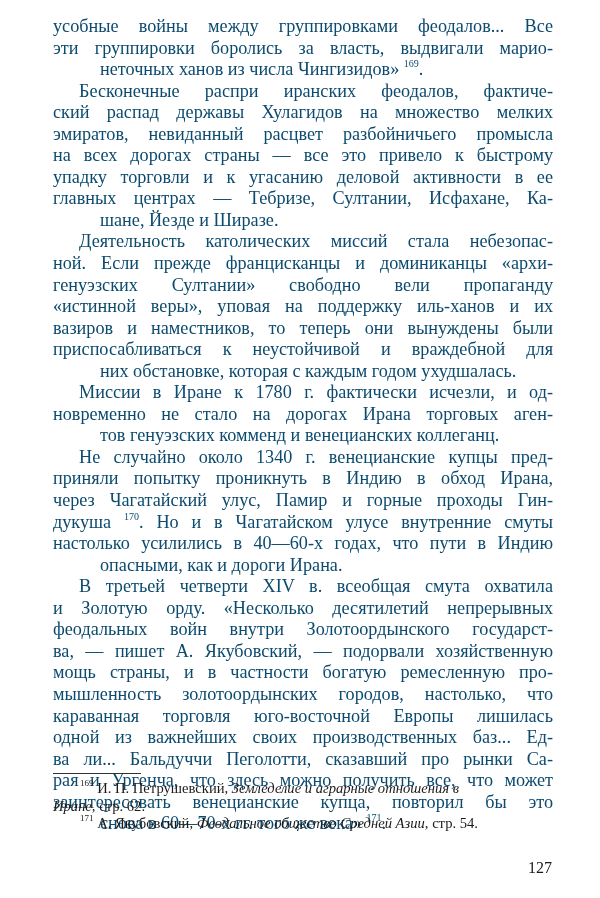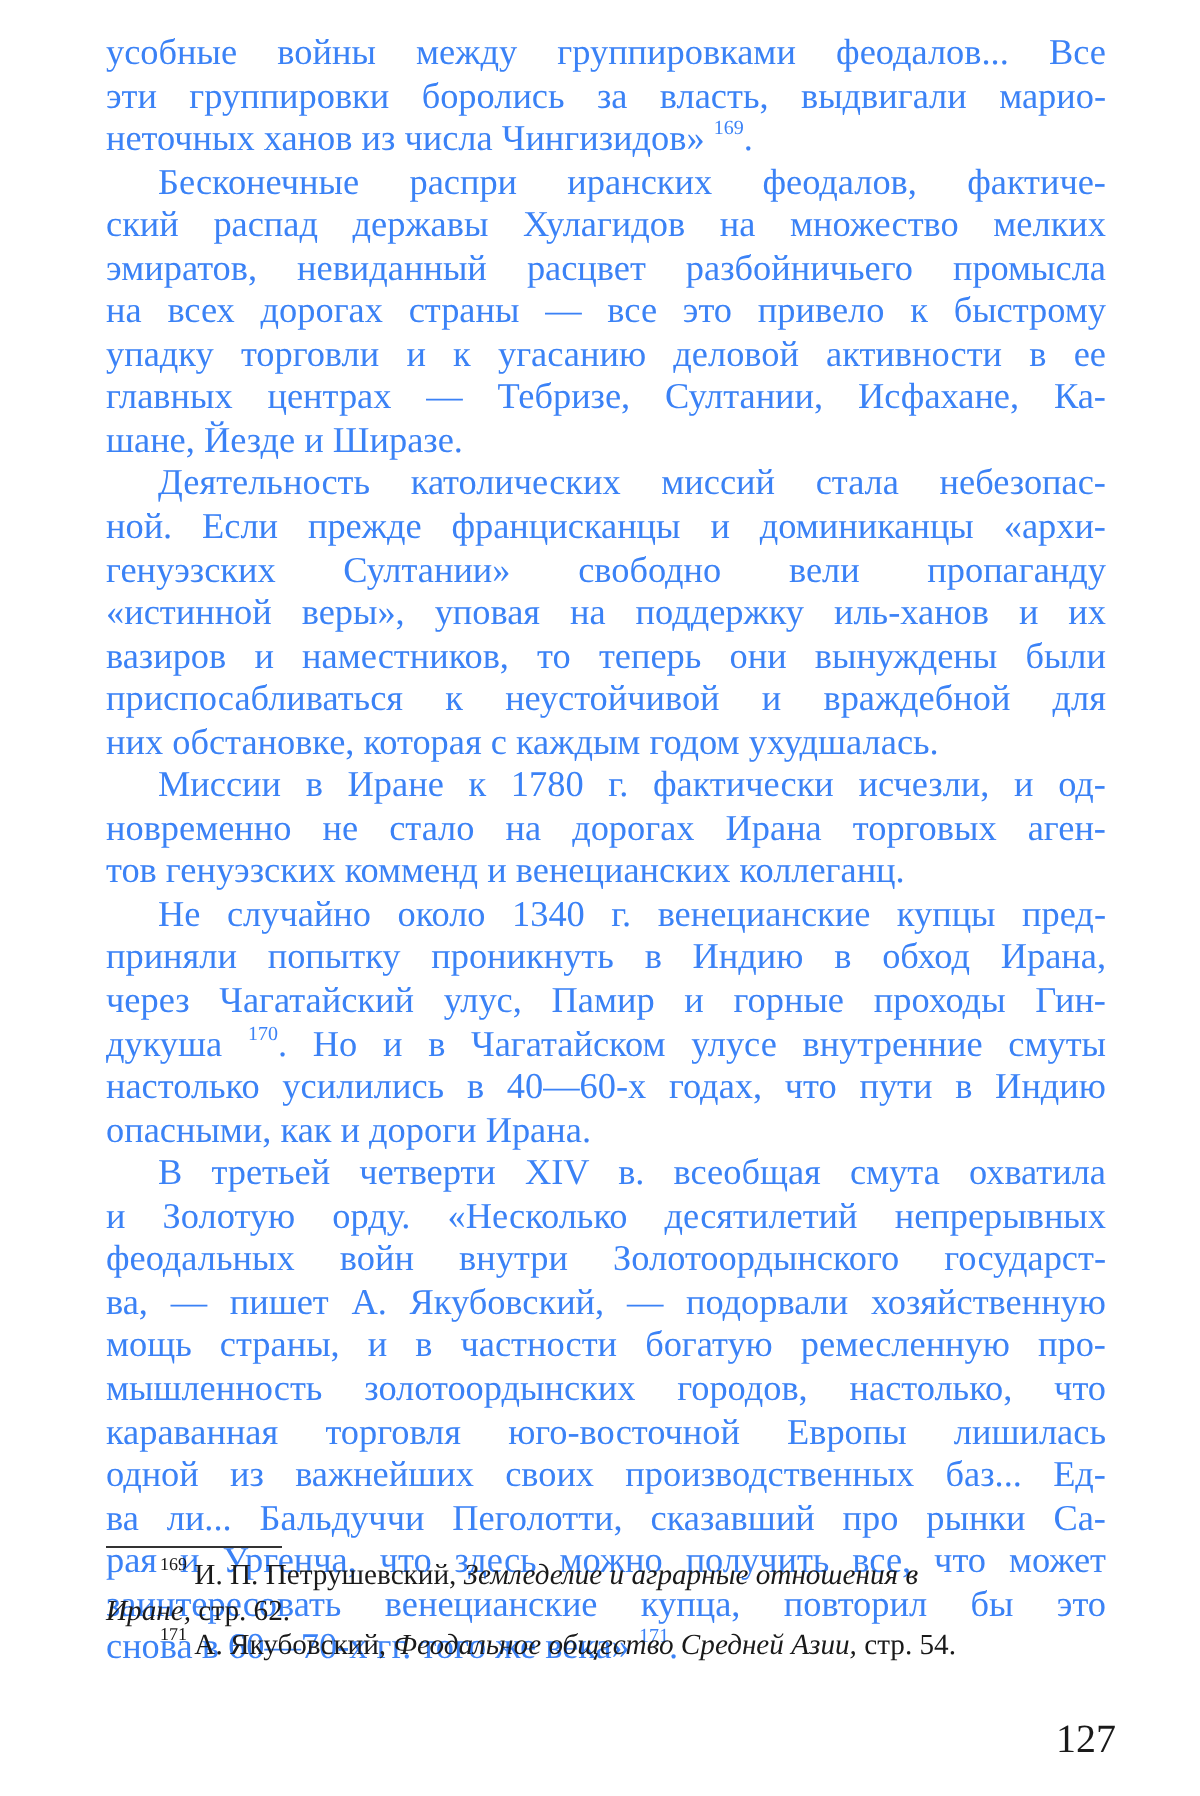--- a/index.html
+++ b/index.html
@@ -1,29 +1,29 @@
 <!DOCTYPE html>
 <html><head>
 <meta charset="utf-8">
 <style>
   html, body { margin: 0; padding: 0; background: #ffffff; }
   body { width: 600px; height: 898px; position: relative; overflow: hidden; }
-  .page { position: absolute; left: 53px; top: 16px; width: 500px; color: #3b82f6; }
+  .page { position: absolute; left: 53px; top: 16px; width: 500px; color: #0c4a6e; }
   .body-text { font-family: "Liberation Serif", serif; font-size: 18.2px; line-height: 21.55px; }
   .line { display: block; text-align: justify; text-align-last: justify; white-space: nowrap; overflow: visible; }
-  .line.last { text-align-last: left; }
+  .line.last { text-align-last: left; margin-left: 47px; }
   .line.ind { padding-left: 26px; }
   sup { font-size: 10px; line-height: 0; position: relative; top: -1px; vertical-align: super; }
   .rule { position: absolute; left: 53px; top: 773px; width: 88px; height: 0; border-top: 1px solid #333; }
   .footnotes { position: absolute; left: 53px; top: 780px; width: 500px; font-family: "Liberation Serif", serif; font-size: 14.6px; line-height: 17.5px; color: #1a1a1a; }
   .fn { display: block; white-space: nowrap; }
   .fn.ind { padding-left: 27px; }
   .fn i { font-style: italic; text-align: center; }
   .fn sup { font-size: 9px; }
-  .pagenum { position: absolute; left: 528px; top: 859px; font-family: "Liberation Serif", serif; font-size: 20px; color: #1a1a1a; }
+  .pagenum { position: absolute; left: 528px; top: 859px; font-family: "Liberation Serif", serif; font-size: 16px; color: #1a1a1a; }
 </style>
 </head>
 <body>
 
 <div class="page body-text" id="body">
     <span class="line"><span>усобные войны между группировками феодалов... Все</span></span>
     <span class="line"><span>эти группировки боролись за власть, выдвигали марио-</span></span>
     <span class="line last"><span>неточных ханов из числа Чингизидов»</span> <sup>169</sup><span>.</span></span>
     <span class="line ind"><span>Бесконечные распри иранских феодалов, фактиче-</span></span>
     <span class="line"><span>ский распад державы Хулагидов на множество мелких</span></span>

